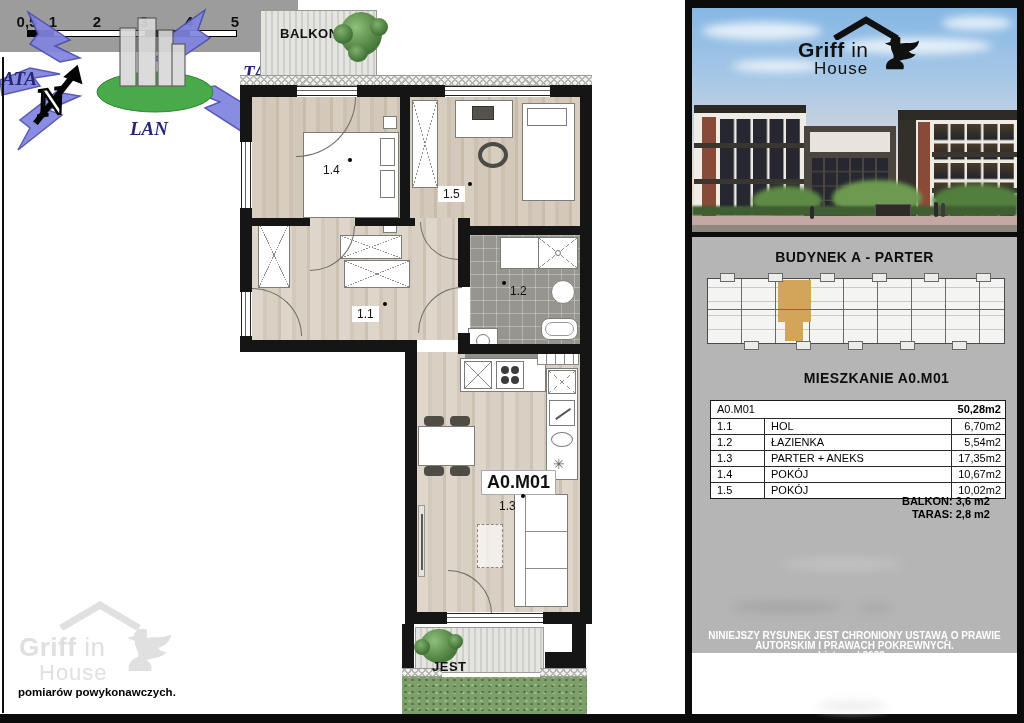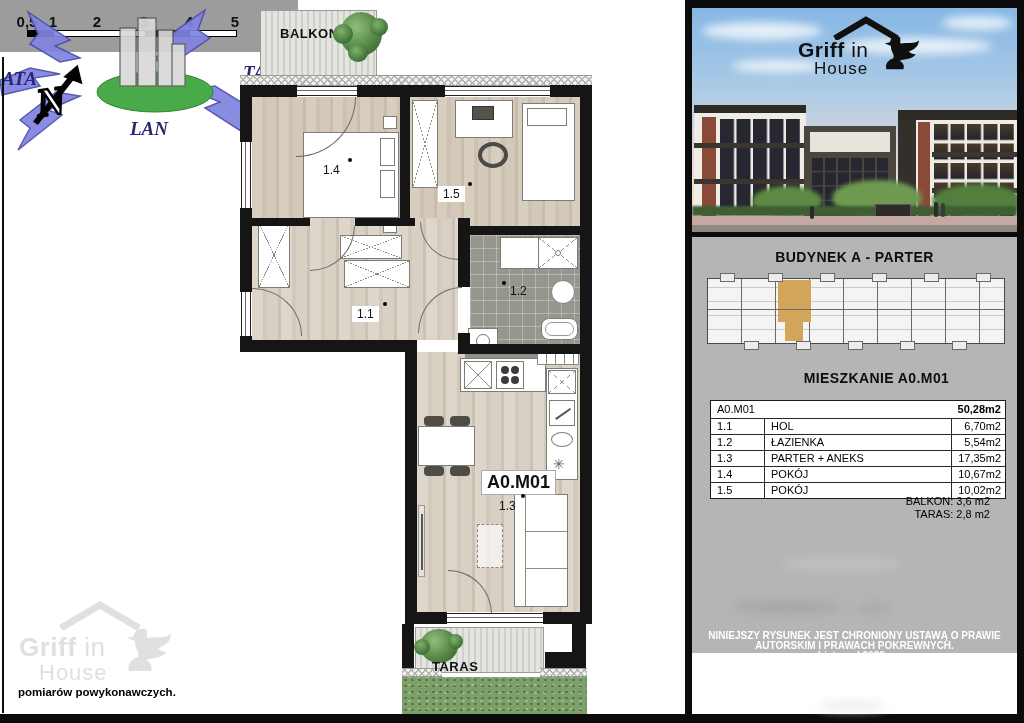--- a/index.html
+++ b/index.html
@@ -40,21 +40,21 @@
          background-image:repeating-linear-gradient(90deg,transparent 0 33px,#6a6a6a 33px 34px),
                           repeating-linear-gradient(0deg,transparent 0 13px,rgba(90,90,90,.28) 13px 14px);}
   .tab{position:absolute;width:13px;height:7px;background:#ececea;border:1px solid #6a6a6a;}
   .tbl{position:absolute;left:18px;top:163px;width:294px;background:#fff;border:1px solid #1a1a1a;font-size:11px;color:#000;}
   .trow{display:flex;border-top:1px solid #2a2a2a;height:15px;line-height:15px;}
   .trow:first-child{border-top:none;height:17px;line-height:17px;}
   .c-no{width:47px;padding-left:6px;border-right:1px solid #2a2a2a;}
   .c-name{flex:1;padding-left:6px;border-right:1px solid #2a2a2a;}
   .c-area{width:49px;padding-right:4px;text-align:right;}
   .hdr .c-no,.hdr .c-name{border-right:none;}
-  .note{position:absolute;right:27px;font-size:11px;color:#000;text-align:left;}
+  .note{position:absolute;right:27px;font-size:11px;color:#000;text-align:left;font-weight:bold;}
   .copy{position:absolute;width:100%;text-align:center;color:#fff;font-weight:bold;font-size:10px;line-height:10px;}
   .smudge{position:absolute;border-radius:50%;filter:blur(5px);}
   
   .logo{position:absolute;}
   .logo .l1{position:absolute;font-weight:bold;font-size:21px;letter-spacing:.5px;}
   .logo .l1 .thin{font-weight:normal;}
   .logo .l2{position:absolute;font-weight:normal;font-size:17px;letter-spacing:1px;}
   .scale-num{position:absolute;font-weight:bold;font-size:15px;color:#111;transform:translateX(-50%);}
   .seg{position:absolute;top:0;height:100%;}
   .portal{position:absolute;left:0;top:0;width:310px;height:165px;opacity:.92;pointer-events:none;}
@@ -242,21 +242,21 @@
   <div class="wall" style="left:402px;top:624px;width:12px;height:44px;"></div>
   <div class="wall" style="left:572px;top:624px;width:14px;height:44px;"></div>
   <div class="wall" style="left:545px;top:652px;width:40px;height:16px;"></div>
   <div class="abs deck" style="left:415px;top:627px;width:129px;height:46px;"></div>
   <div class="abs hatch" style="left:402px;top:668px;width:40px;height:9px;"></div>
   <div class="abs hatch" style="left:540px;top:668px;width:47px;height:9px;"></div>
   <div class="bush" style="left:420px;top:629px;width:38px;height:34px;">
     <i style="left:-6px;top:10px;width:16px;height:16px;"></i>
       <i style="right:-5px;top:5px;width:15px;height:15px;"></i>
   </div>
-  <div class="abs" style="left:432px;top:659px;font-weight:bold;font-size:13px;letter-spacing:.5px;">TARAS</div>
+  <div class="abs" style="left:432px;top:659px;font-weight:bold;font-size:13px;letter-spacing:.5px;">JEST</div>
   <div class="abs grass" style="left:402px;top:677px;width:185px;height:39px;"></div>
 
   <div class="logo" style="left:15px;top:598px;width:170px;height:90px;color:#e0e0e0;">
     <svg class="abs" style="left:40px;top:2px;" width="90" height="30" viewBox="0 0 90 30">
       <path d="M6 28 L45 5 L84 28" fill="none" stroke="#e0e0e0" stroke-width="7"></path>
     </svg>
     <span class="l1" style="left:4px;top:34px;font-size:26px;color:#e0e0e0;">
       <b>Griff</b> <span class="thin">in</span></span>
     <span class="l2" style="left:24px;top:62px;font-size:22px;color:#e0e0e0;">House</span>
     <svg class="abs" style="left:98px;top:28px;" width="62" height="56" viewBox="0 0 62 56">

